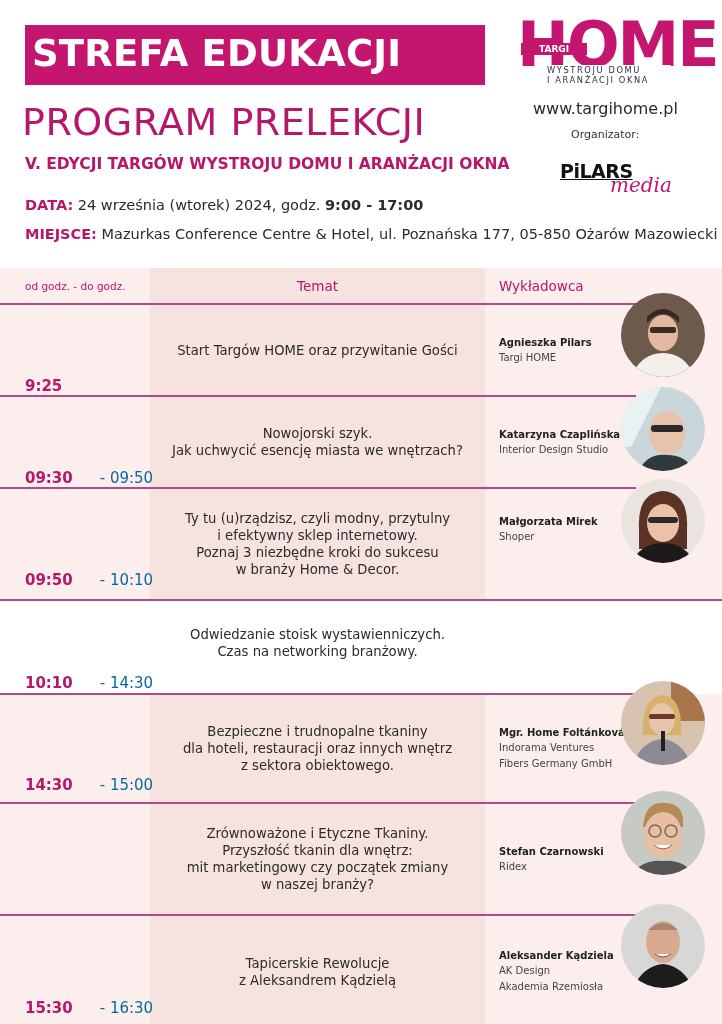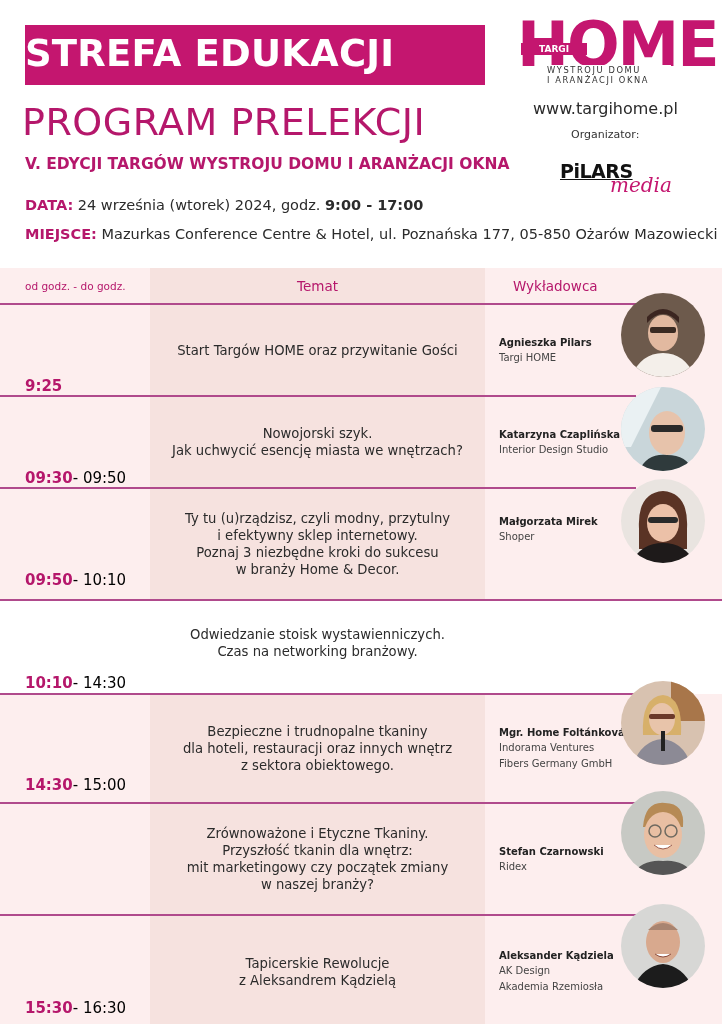--- a/index.html
+++ b/index.html
@@ -3,21 +3,21 @@
 <meta charset="utf-8">
 <style>
   * { box-sizing: border-box; margin: 0; padding: 0; }
   html, body { width: 722px; height: 1024px; background: #ffffff; overflow: hidden; }
   body { position: relative; font-family: "Liberation Sans", "DejaVu Sans", sans-serif; color: #2b2b2b; }
 
   .abs { position: absolute; }
 
   
   .banner { left: 25px; top: 25px; width: 460px; height: 60px; background: #c4166f; }
-  .banner-text { position: absolute; left: 0; top: 7px; font-family: "DejaVu Sans", sans-serif; font-weight: bold; color: #fff; font-size: 37px; letter-spacing: 0.2px; }
+  .banner-text { position: absolute; left: 0; top: 7px; font-family: "DejaVu Sans", sans-serif; font-weight: bold; color: #fff; font-size: 37px; letter-spacing: 0.2px; padding-left: 7px; }
   .program-title { left: 22px; top: 100px; font-family: "DejaVu Sans", sans-serif; color: #b5176b; font-size: 38px; letter-spacing: 0.5px; font-weight: normal; }
   .edition { left: 25px; top: 155px; font-family: "DejaVu Sans", sans-serif; color: #b5176b; font-size: 15.5px; font-weight: bold; }
   .date-line { left: 25px; top: 197px; font-family: "DejaVu Sans", sans-serif; font-size: 14.5px; color: #2b2b2b; }
   .venue-line { left: 25px; top: 226px; font-family: "DejaVu Sans", sans-serif; font-size: 14.5px; color: #2b2b2b; }
   .lbl { color: #b5176b; font-weight: bold; }
   .bold { font-weight: bold; }
 
   
   .logo { left: 517px; top: 22px; width: 180px; height: 66px; }
   .logo-home { position: absolute; left: 0; top: -8px; color: #c4166f; font-family: "DejaVu Sans", sans-serif; font-weight: bold; font-size: 62px; letter-spacing: -2px; line-height: 1; }
@@ -33,28 +33,28 @@
   .table { left: 0; top: 268px; width: 710px; height: 759px; }
   .col-bg { position: absolute; top: 0; }
   .col1 { left: 0; width: 150px; background: #fdeeee; }
   .col2 { left: 150px; width: 335px; background: #f6e2df; }
   .col3 { left: 485px; width: 237px; background: #fdeeee; }
   .white-band { position: absolute; left: 0; width: 722px; background: #fff; }
 
   .hdr { position: absolute; top: 0; height: 36px; display: flex; align-items: center; font-family: "DejaVu Sans", sans-serif; color: #b5176b; }
   .hdr-time { left: 25px; font-size: 10.5px; }
   .hdr-topic { left: 150px; width: 335px; justify-content: center; font-size: 13.5px; }
-  .hdr-speaker { left: 499px; font-size: 13.5px; margin-left: 14px; }
+  .hdr-speaker { left: 499px; font-size: 13.5px; }
 
   .rule { position: absolute; left: 0; width: 636px; height: 2px; background: #b04a8c; }
 
   .row { position: absolute; left: 0; width: 722px; }
   .time { position: absolute; left: 25px; top: 0; height: 100%; display: flex; align-items: center; font-family: "DejaVu Sans", sans-serif; font-size: 15px; color: #b5176b; margin-top: 36px; }
   .time .start { font-weight: bold; }
-  .time .end { color: #000000; font-weight: normal; }
+  .time .end { color: #0369a1; font-weight: normal; padding-left: 27px; }
   .topic { position: absolute; left: 150px; width: 335px; top: 0; height: 100%; display: flex; align-items: center; justify-content: center; text-align: center; font-family: "DejaVu Sans", sans-serif; font-size: 13.2px; line-height: 17px; color: #2b2b2b; white-space: pre-line; }
   .speaker { position: absolute; left: 499px; top: 0; height: 100%; display: flex; flex-direction: column; justify-content: center; font-family: "DejaVu Sans", sans-serif; }
   .sp-name { font-size: 10px; font-weight: bold; color: #222; line-height: 15px; }
   .sp-org { font-size: 10px; color: #444; line-height: 16px; }
   .avatar { position: absolute; left: 621px; width: 84px; height: 84px; border-radius: 50%; overflow: hidden; }
   .avatar svg { width: 100%; height: 100%; display: block; }
 </style>
 </head>
 <body>
 

